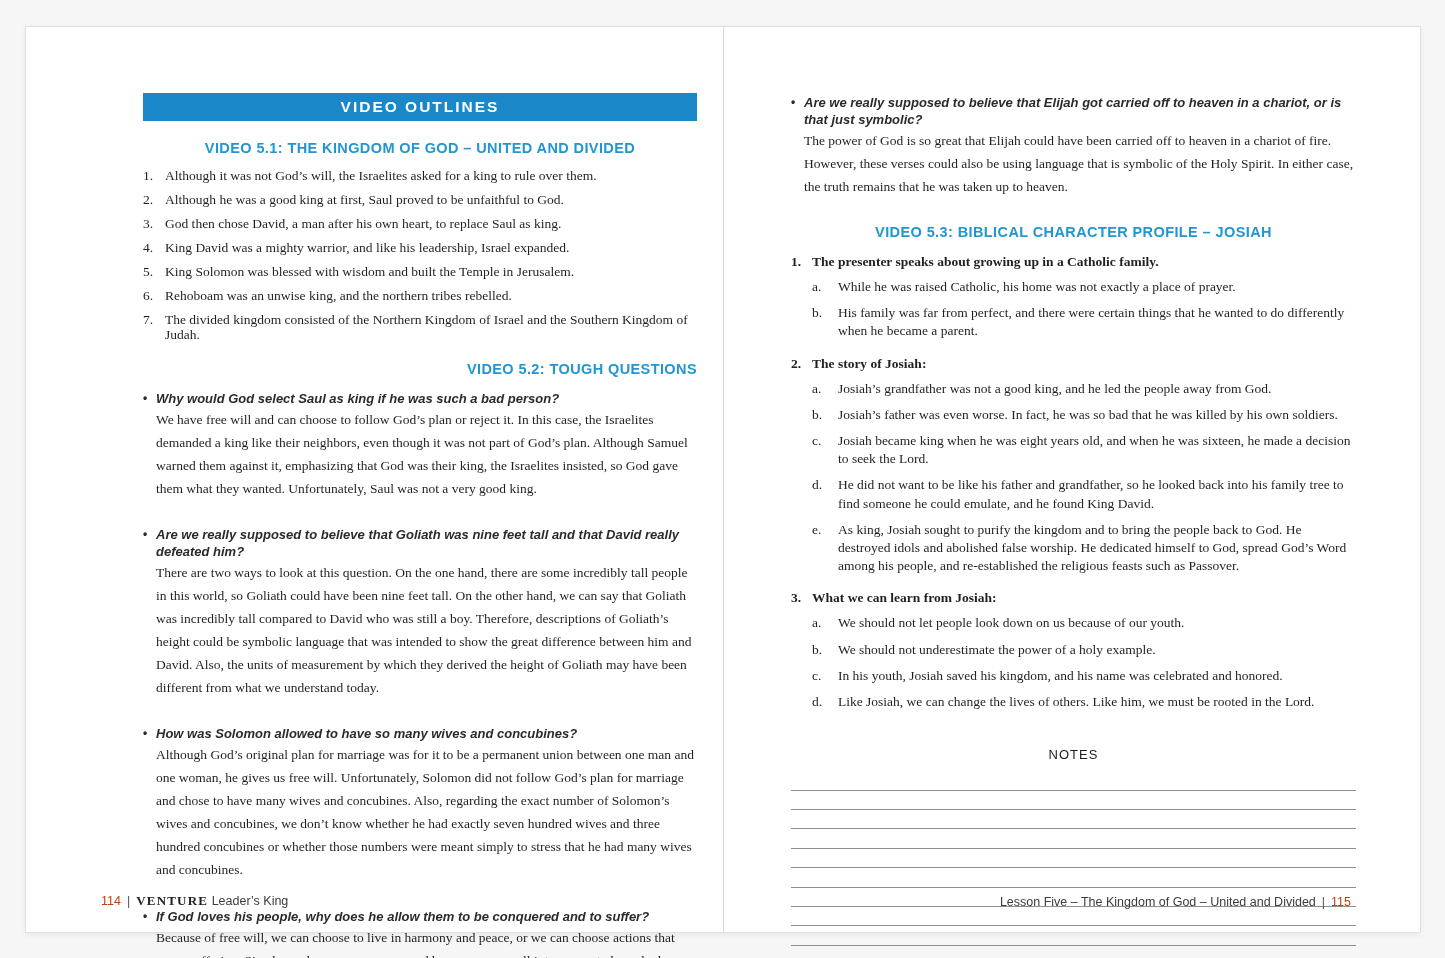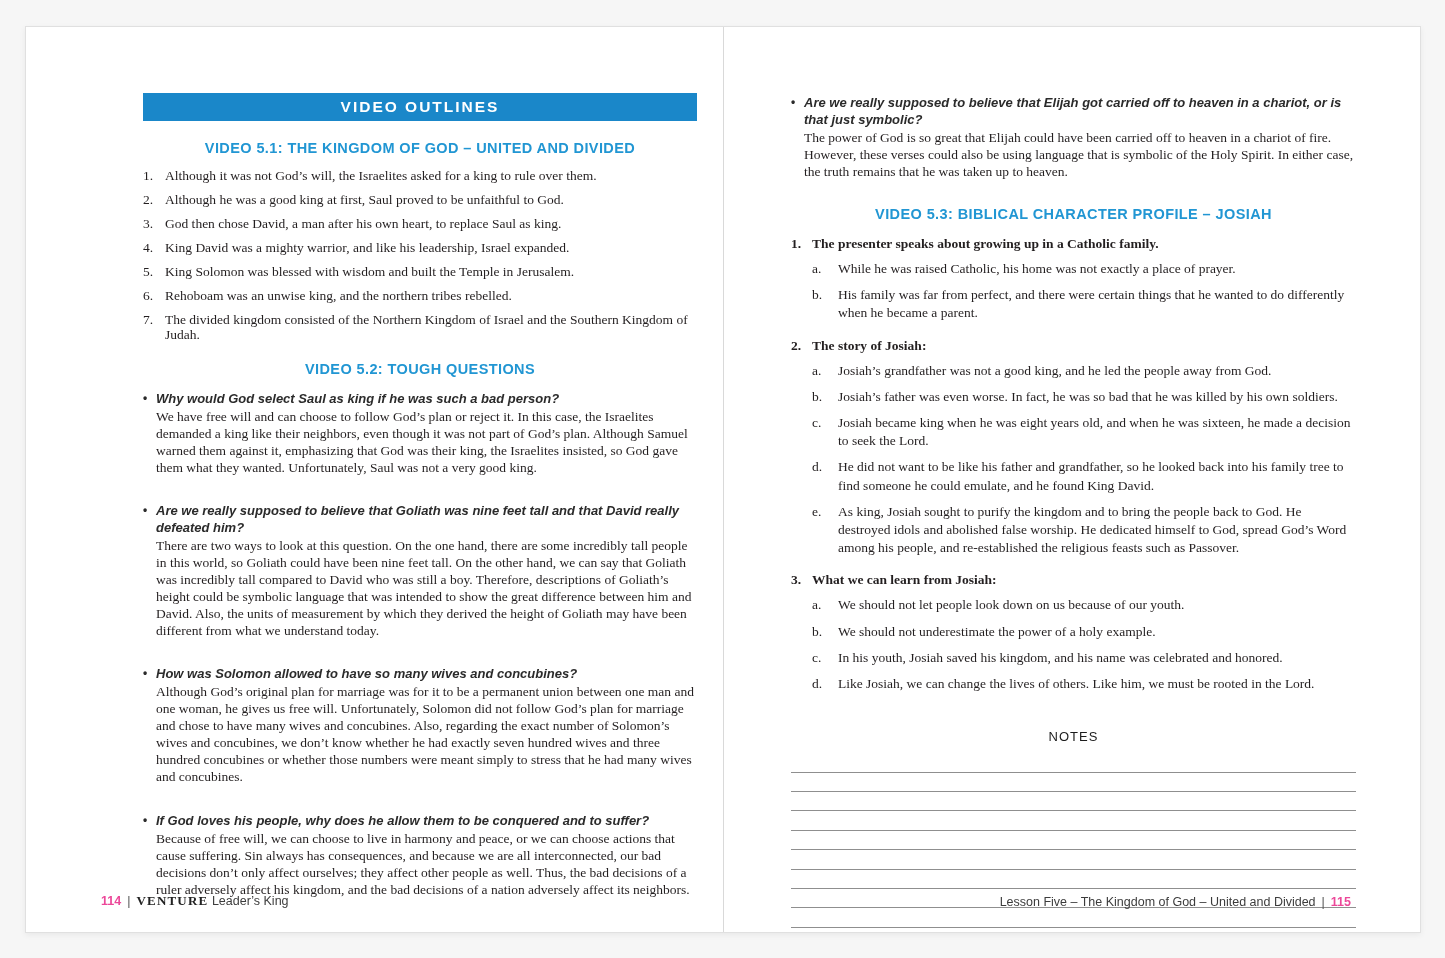--- a/index.html
+++ b/index.html
@@ -57,42 +57,42 @@
   .outline-item {
     display: flex;
     font-size: 13.5px;
     line-height: 14.5px;
     margin-bottom: 9.5px;
   }
   .outline-item .num {
     width: 22px;
     flex: 0 0 22px;
   }
-  .t52 { margin-top: 19px; }
+  .t52 { margin-top: 19px; text-align: right; }
   .qblock { margin-top: 15px; }
   .qblock.first { margin-top: 13px; }
   .q-line {
     display: flex;
     font-family: "Liberation Sans", sans-serif;
     font-style: italic;
     font-weight: bold;
     font-size: 13px;
     line-height: 17px;
     color: #2b2b2b;
   }
   .q-line .bullet {
     width: 13px;
     flex: 0 0 13px;
     font-style: normal;
     font-size: 12px;
   }
   .answer {
     margin-left: 13px;
     font-size: 13.5px;
-    line-height: 17px;
+    line-height: 23px;
     margin-top: 1px;
     text-align: left;
   }
   .qgap1 { margin-top: 26px; }
   .qgap2 { margin-top: 27px; }
   
   .content-right {
     position: absolute;
     left: 765px; top: 67px;
     width: 565px;
@@ -137,21 +137,21 @@
   
   .footer {
     position: absolute;
     bottom: 23px;
     font-family: "Liberation Sans", sans-serif;
     font-size: 12.5px;
     color: #3c3c3c;
   }
   .footer-left { left: 75px; }
   .footer-right { right: 69px; text-align: right; }
-  .footer .pgnum { font-weight: bold; color: #ec4899; }
+  .footer .pgnum { font-weight: normal; color: #c2410c; }
   .footer .sep { margin: 0 6px; color: #555; }
   .footer .brand {
     font-family: Liberation Serif, serif;
     font-weight: bold;
     letter-spacing: 1.2px;
     color: #222;
     font-size: 13px;
   }
 </style>
 </head>

